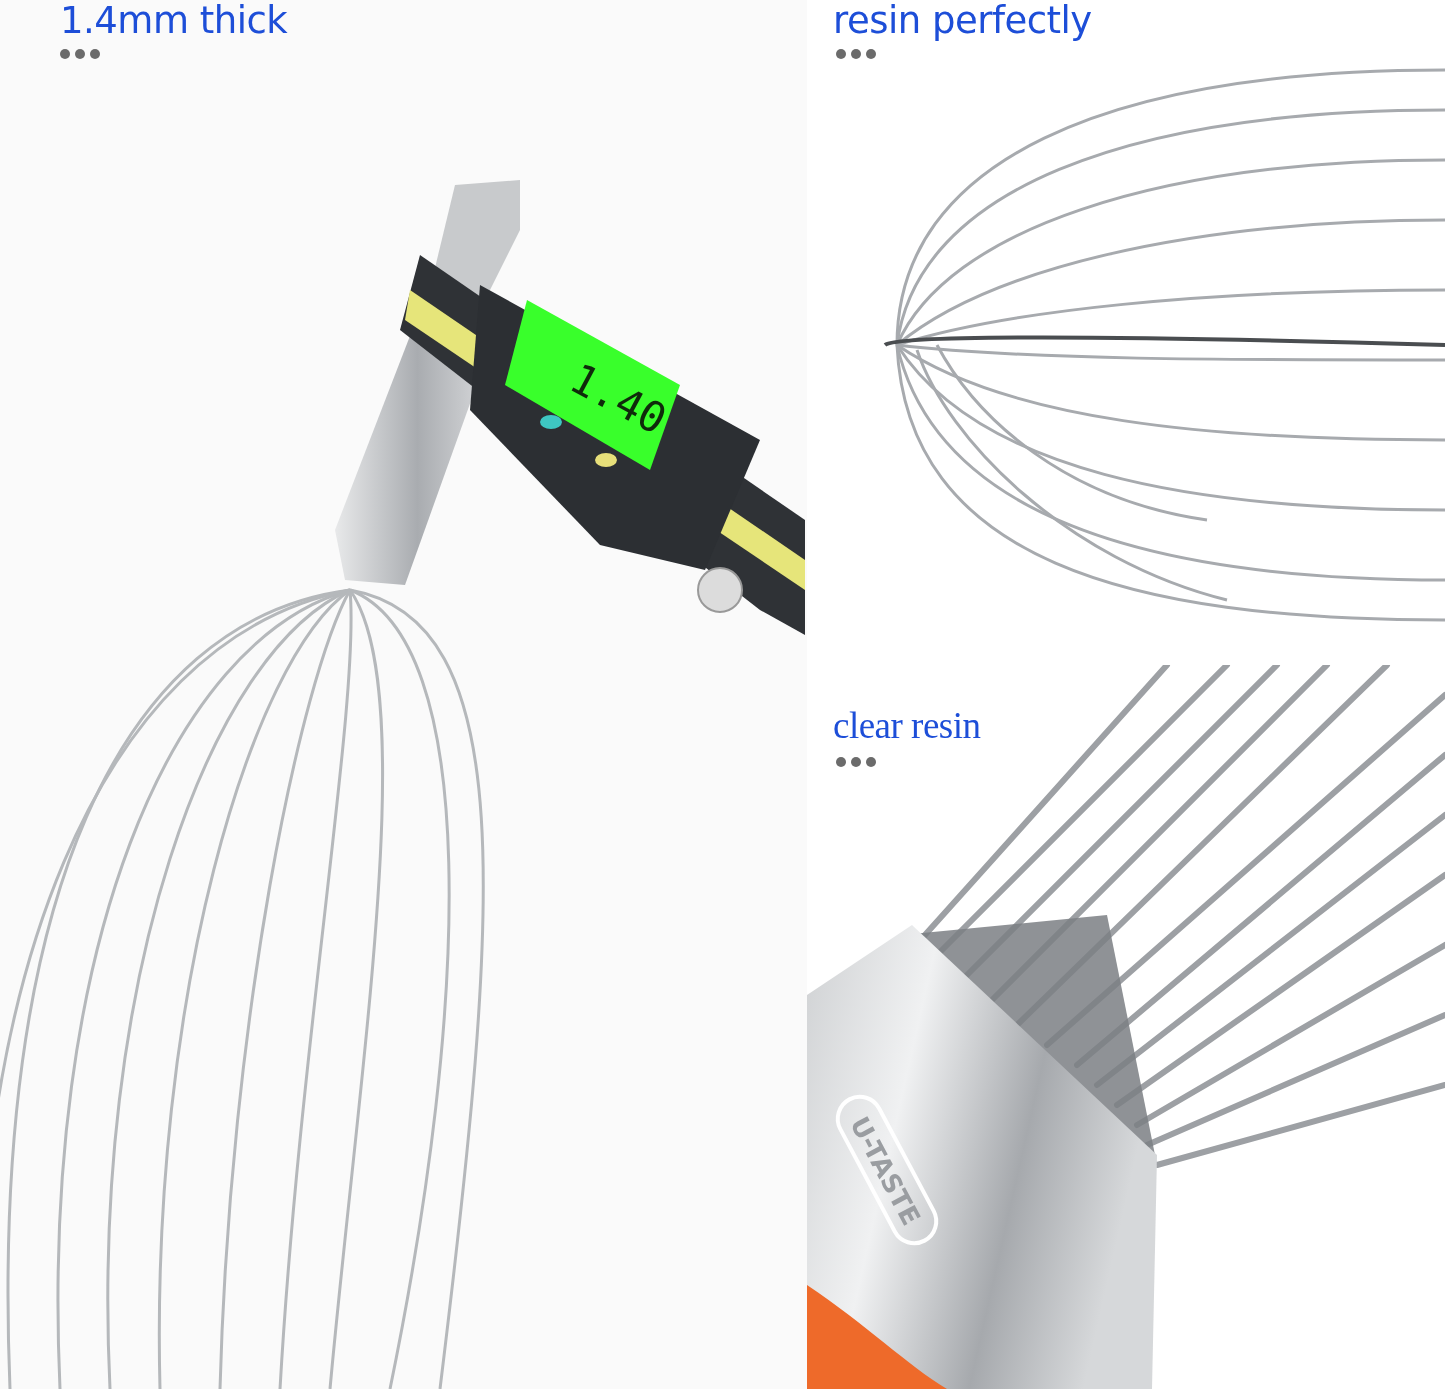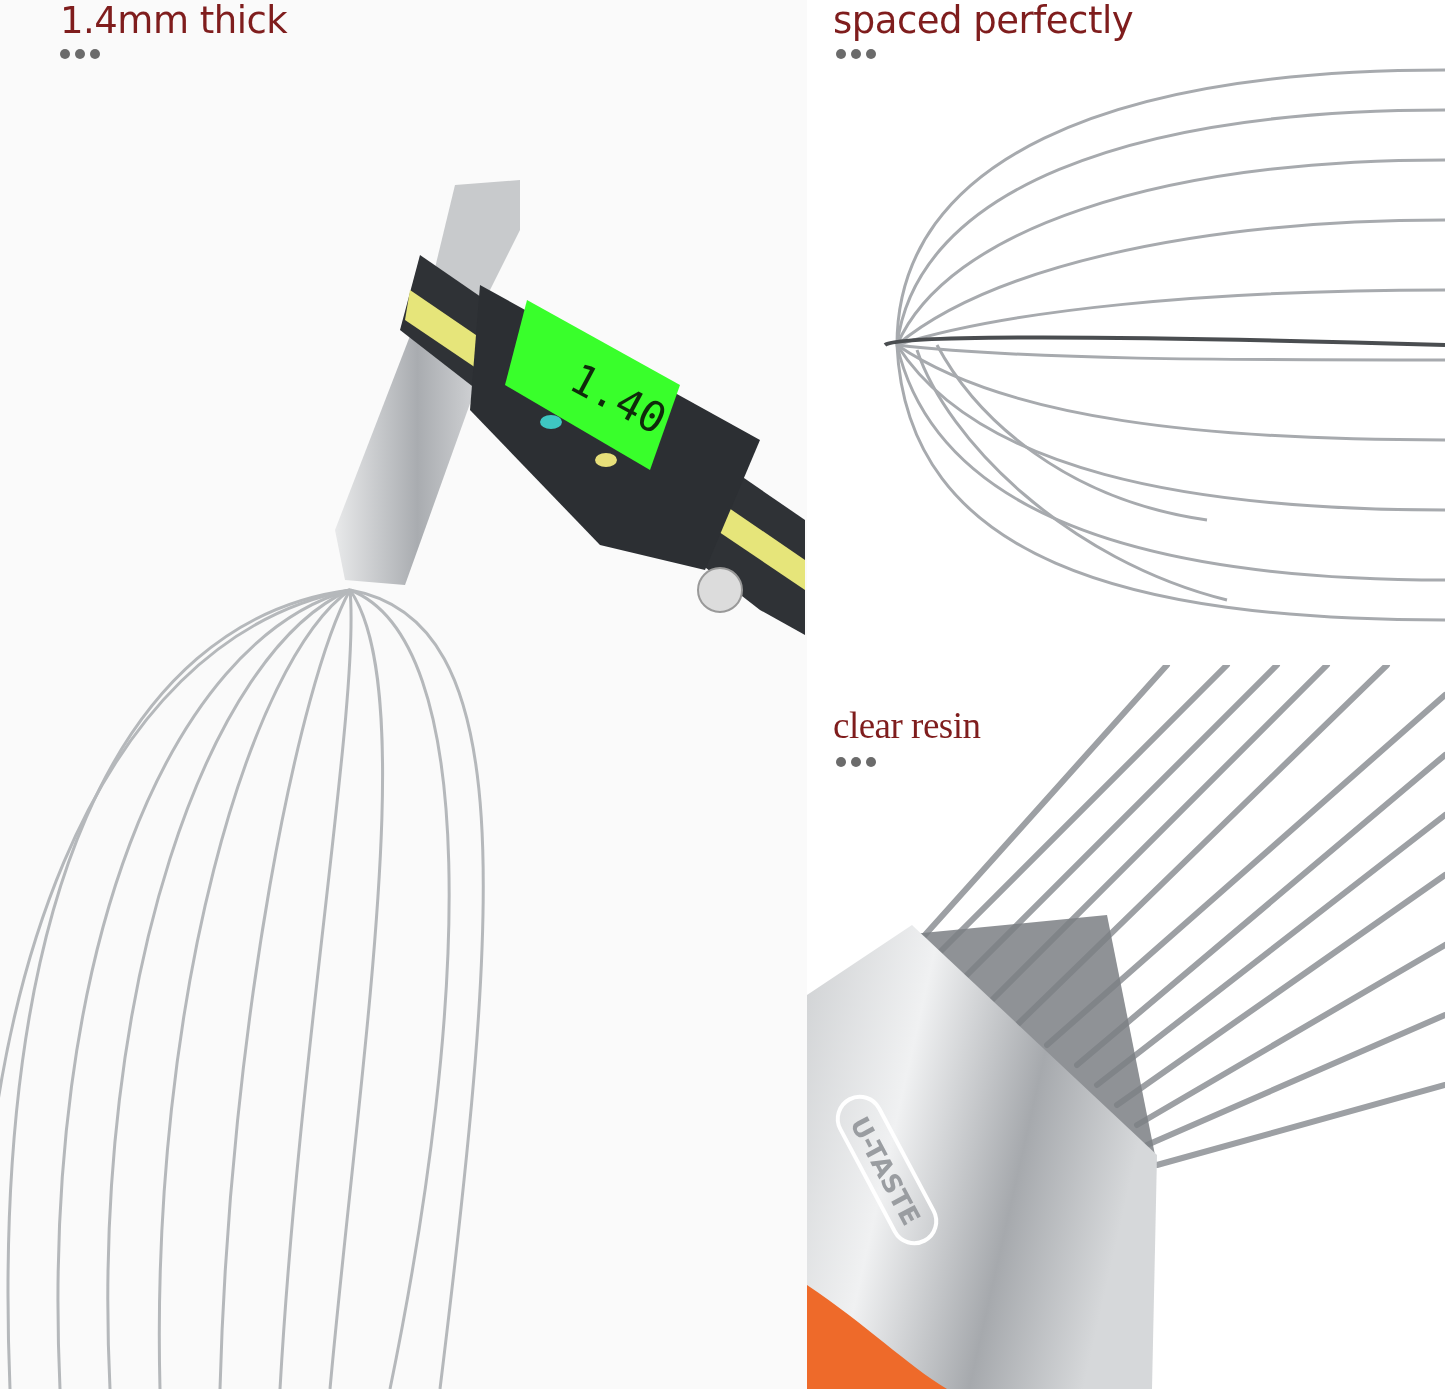--- a/index.html
+++ b/index.html
@@ -9,21 +9,21 @@
   .panel { position: absolute; overflow: hidden; }
   .panel-left { left: 0; top: 0; width: 807px; height: 1389px; background: #fafafa; }
   .panel-top-right { left: 807px; top: 0; width: 638px; height: 665px; background: #ffffff; }
   .panel-bottom-right { left: 807px; top: 665px; width: 638px; height: 724px; background: #ffffff; }
 
   .caption {
     position: absolute;
     font-family: "DejaVu Sans", sans-serif;
     font-size: 37px;
     font-weight: 400;
-    color: #7f1d1d;
+    color: #1d4ed8;
     letter-spacing: -0.5px;
     line-height: 1;
     white-space: nowrap;
   }
   .dots { position: absolute; display: flex; gap: 5px; }
   .dots span { width: 10px; height: 10px; border-radius: 50%; background: #6b6b6b; display: block; }
 
   svg { position: absolute; left: 0; top: 0; }
 </style>
 </head>
@@ -68,21 +68,21 @@
       <path d="M350,590 C360,700 300,1040 280,1389"></path>
       <path d="M350,590 C420,690 360,1060 330,1389"></path>
       <path d="M350,590 C480,640 470,1000 390,1389"></path>
       <path d="M350,590 C520,620 500,900 440,1389"></path>
       <path d="M350,590 C90,640 -30,1000 -20,1389"></path>
     </g>
   </svg>
 </div>
 
 <div class="panel panel-top-right">
-  <div class="caption" style="left:26px; top:2px;">spaced perfectly</div>
+  <div class="caption" style="left:26px; top:2px;">resin perfectly</div>
   <div class="dots" style="left:29px; top:49px;">
       <span></span>
       <span></span>
       <span></span>
     </div>
 
   <svg width="638" height="665" viewBox="0 0 638 665">
     <g fill="none" stroke="#a7aaae" stroke-width="3">
       <path d="M90,345 C90,160 300,70 638,70"></path>
       <path d="M90,345 C110,190 320,110 638,110"></path>

